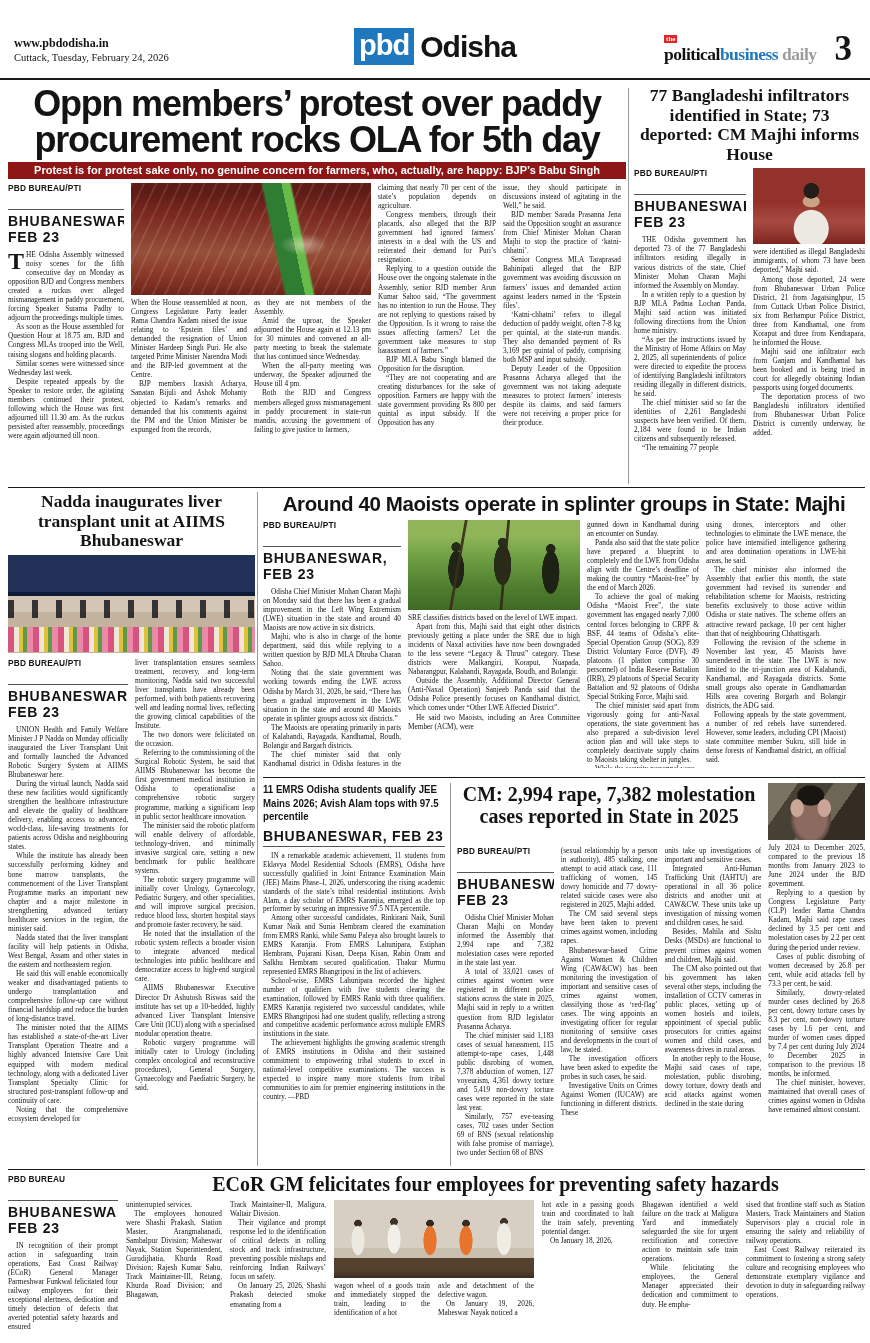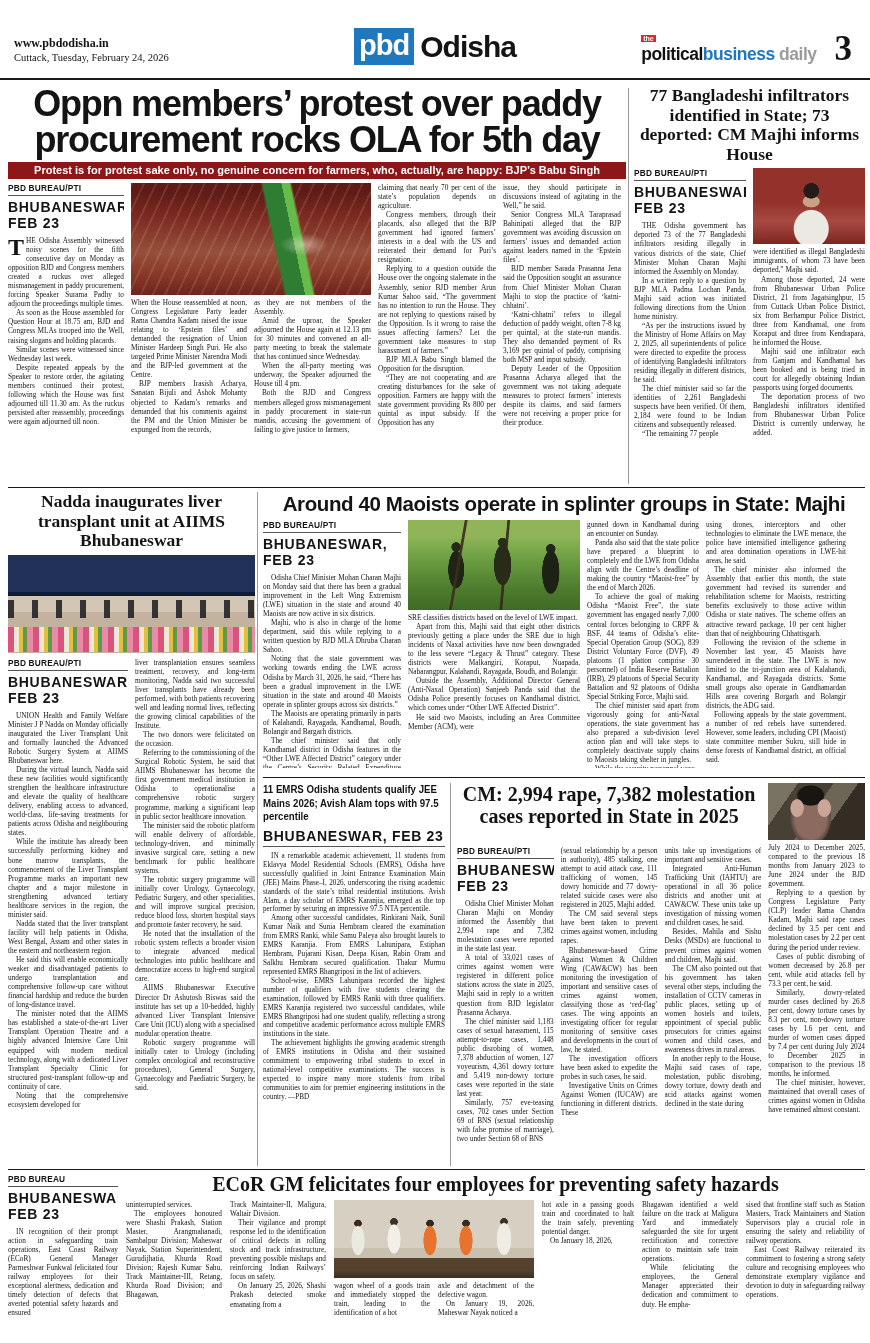--- a/index.html
+++ b/index.html
@@ -12,39 +12,39 @@
   .mast-left{position:absolute;left:14px;top:36px;line-height:1.25;}
   .site{font-weight:bold;font-size:12px;}
   .edate{font-size:10.5px;text-align:right;}
   .mast-center{position:absolute;left:0;right:0;top:28px;text-align:center;}
   .pbd-box{display:inline-block;background:var(--brand-blue,#1f78be);color:#fff;
            font-family:"Liberation Sans",sans-serif;font-weight:800;font-size:29px;
            padding:1px 5px 3px;letter-spacing:-1px;vertical-align:middle;}
   .mast-odisha{display:inline-block;font-family:"Liberation Sans",sans-serif;font-weight:800;
            font-size:30px;letter-spacing:-1px;vertical-align:middle;margin-left:6px;}
   .mast-right{position:absolute;right:18px;top:33px;}
-  .brandline{display:inline-block;position:relative;font-family:Liberation Sans, sans-serif;
+  .brandline{display:inline-block;position:relative;font-family:Liberation Serif, serif;
            font-weight:800;font-size:17.5px;letter-spacing:-0.5px;vertical-align:bottom;}
   .the-box{position:absolute;top:-9px;left:0;background:var(--brand-red,#e42528);color:#fff;
            font-size:7px;font-weight:bold;padding:0 2px;letter-spacing:0;}
   .b-political{color:#111;}
   .b-business{color:var(--brand-blue,#1f78be);}
   .b-daily{color:var(--brand-gray,#9b9b9b);font-weight:bold;}
   .pageno{display:inline-block;font-family:"Liberation Serif",serif;font-weight:bold;
            font-size:35px;line-height:0.9;margin-left:14px;vertical-align:bottom;}
 
   
   .art{position:absolute;overflow:hidden;}
   .row{display:flex;gap:7px;overflow:hidden;}
   .colx{overflow:hidden;flex-shrink:0;}
   .body{font-size:7.3px;line-height:1.24;text-align:justify;overflow:hidden;}
   .para{margin:0;text-indent:8px;}
   .cont .para:first-child{text-indent:0;}
   .byline{font-family:"Liberation Sans",sans-serif;font-weight:bold;font-size:8.3px;
-          border-bottom:1px solid #555;padding-bottom:2px;margin-bottom:3px;letter-spacing:.2px;}
+          border-bottom:1px solid #555;padding-bottom:16px;margin-bottom:3px;letter-spacing:.2px;}
   .dateline{font-family:"Liberation Sans",sans-serif;font-weight:bold;font-size:14px;
           letter-spacing:.7px;margin-bottom:5px;}
   .dropcap .para:first-child{text-indent:0;}
   .dropcap .para:first-child::first-letter{float:left;font-size:24px;line-height:.82;
           padding:2px 2px 0 0;font-weight:bold;}
 
   
   .hl-main{font-family:"Liberation Sans",sans-serif;font-weight:800;font-size:36px;line-height:1.0;
           text-align:center;letter-spacing:-1.2px;margin:0;}
   .kicker{background:var(--kicker-red,#8e1616);color:#fff;font-family:"Liberation Sans",sans-serif;
@@ -164,22 +164,22 @@
       </div>
       <div class="colx body cont" style="width:118px">
           <p class="para">claiming that nearly 70 per cent of the state’s population depends on agriculture.</p>
           <p class="para">Congress members, through their placards, also alleged that the BJP government had ignored farmers’ interests in a deal with the US and reiterated their demand for Puri’s resignation.</p>
           <p class="para">Replying to a question outside the House over the ongoing stalemate in the Assembly, senior BJD member Arun Kumar Sahoo said, “The government has no intention to run the House. They are not replying to questions raised by the Opposition. Is it wrong to raise the issues affecting farmers? Let the government take measures to stop harassment of farmers.”</p>
           <p class="para">BJP MLA Babu Singh blamed the Opposition for the disruption.</p>
           <p class="para">“They are not cooperating and are creating disturbances for the sake of opposition. Farmers are happy with the state government providing Rs 800 per quintal as input subsidy. If the Opposition has any</p>
         </div>
       <div class="colx body cont" style="width:118px">
           <p class="para">issue, they should participate in discussions instead of agitating in the Well,” he said.</p>
+          <p class="para">BJD member Sarada Prasanna Jena said the Opposition sought an assurance from Chief Minister Mohan Charan Majhi to stop the practice of ‘katni-chhatni’.</p>
           <p class="para">Senior Congress MLA Taraprasad Bahinipati alleged that the BJP government was avoiding discussion on farmers’ issues and demanded action against leaders named in the ‘Epstein files’.</p>
-          <p class="para">BJD member Sarada Prasanna Jena said the Opposition sought an assurance from Chief Minister Mohan Charan Majhi to stop the practice of ‘katni-chhatni’.</p>
           <p class="para">‘Katni-chhatni’ refers to illegal deduction of paddy weight, often 7-8 kg per quintal, at the state-run mandis. They also demanded payment of Rs 3,169 per quintal of paddy, comprising both MSP and input subsidy.</p>
           <p class="para">Deputy Leader of the Opposition Prasanna Acharya alleged that the government was not taking adequate measures to protect farmers’ interests despite its claims, and said farmers were not receiving a proper price for their produce.</p>
         </div>
     </div>
   </section>
 
   <div class="vline" style="left:628px;top:88px;height:396px"></div>
 
   <section class="art" style="left:634px;top:86px;width:231px;height:400px">
     <h1 class="hl-serif">77 Bangladeshi infiltrators identified in State; 73 deported: CM Majhi informs House</h1>

